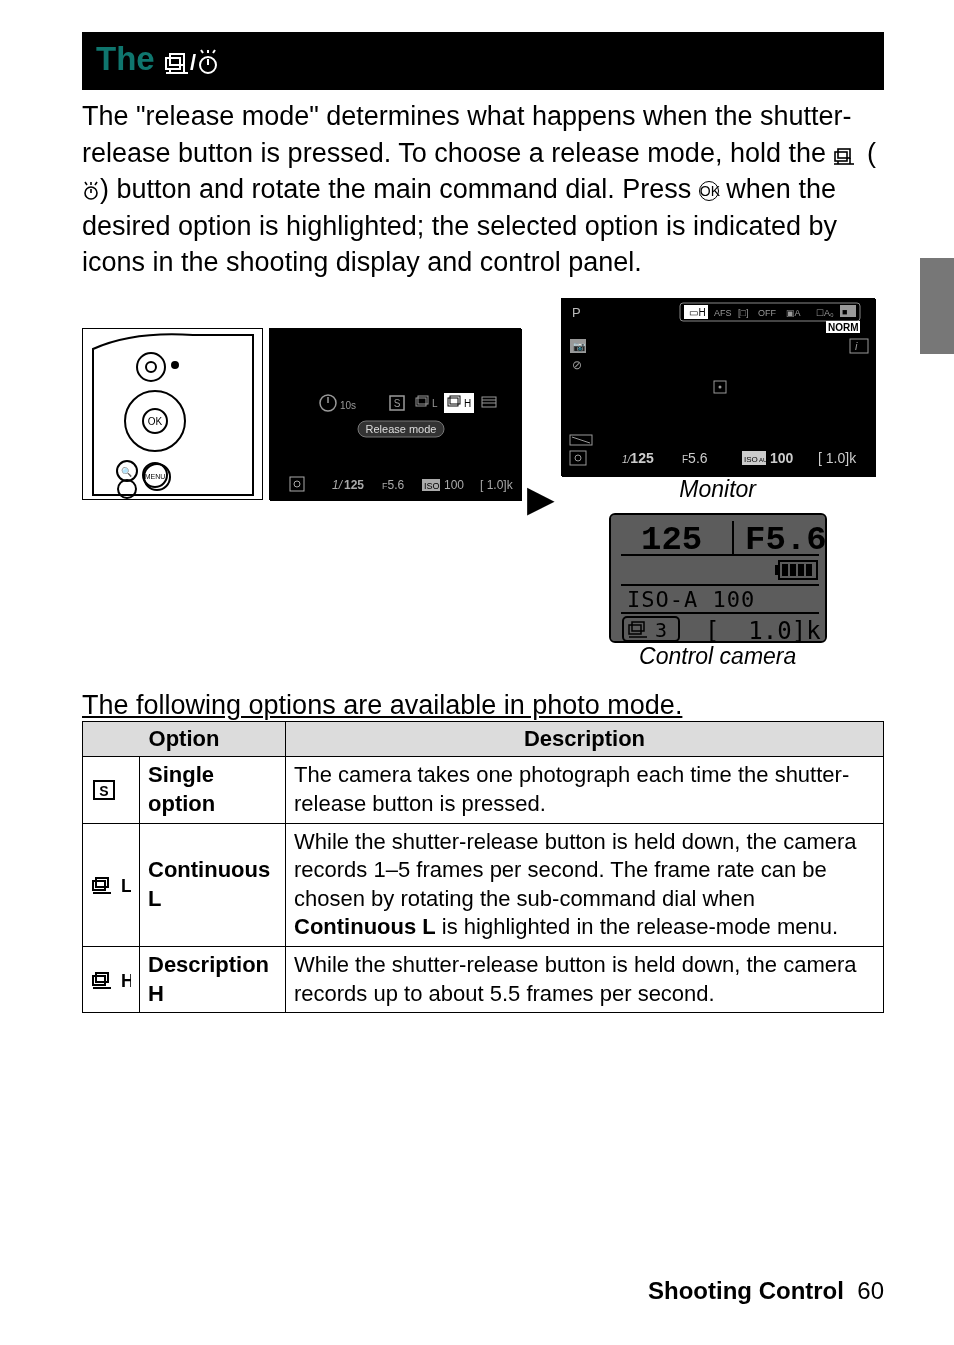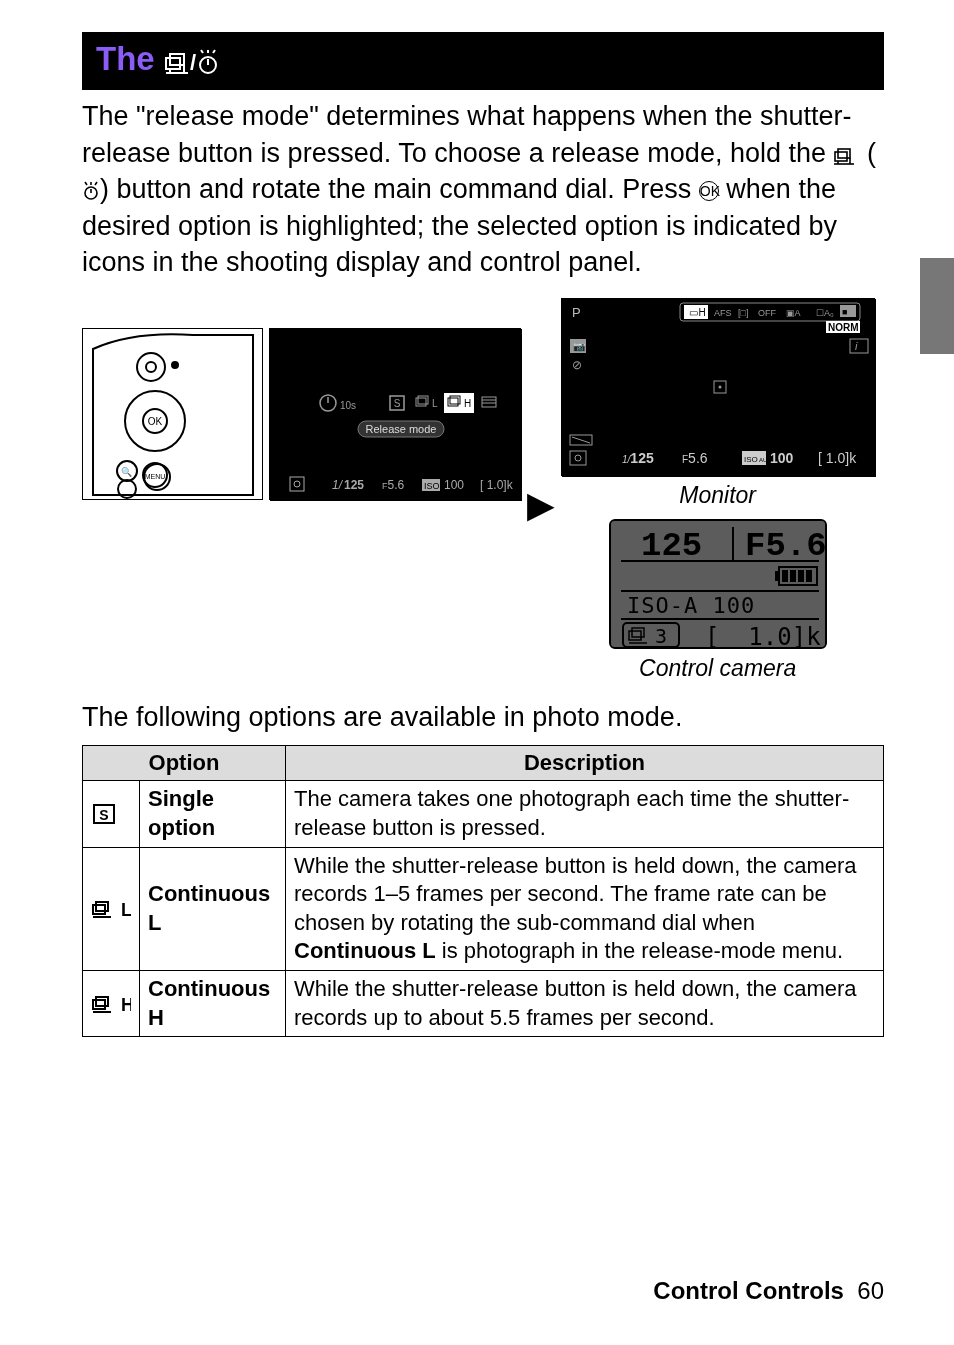--- a/index.html
+++ b/index.html
@@ -12,21 +12,21 @@
     width: 954px;
   }
   .page {
     width: 954px;
     height: 1345px;
     padding: 32px 70px 40px 82px;
     position: relative;
   }
   .title-bar {
     background: #000;
-    color: #8b5cf6;
+    color: #0f766e;
     padding: 8px 14px 10px 14px;
     font-weight: 900;
     font-size: 33px;
     line-height: 1.15;
     margin-bottom: 8px;
   }
   .title-icons {
     display: inline-block;
     vertical-align: middle;
   }
@@ -62,40 +62,41 @@
     width: 314px;
     height: 178px;
     border: 1px solid #000;
     position: relative;
     background:#fff;
   }
   .monitor-label, .control-label {
     font-style: italic;
     font-size: 23px;
     text-align: center;
-    margin-top: 6px;
+    margin-top: 0;
   }
   .control-box {
     width: 218px;
     height: 130px;
     border: 2px solid #000;
     border-radius: 6px;
     background: #585858;
     color: #000;
     position: relative;
     margin-top: 10px;
     overflow:hidden;
   }
   .lcd-text {
     font-family: "DS-Digital", "Courier New", monospace;
     font-weight: bold;
   }
   .following {
     font-size: 27px;
-    margin: 20px 0 12px 0;
+    margin: 20px 0 0 0;
+    text-decoration: underline;
   }
   table.options {
     border-collapse: collapse;
     width: 100%;
     font-size: 22px;
   }
   table.options th {
     border: 1px solid #000;
     background: #dcdcdc;
     font-weight: 700;
@@ -378,36 +379,36 @@
               <g fill="none" stroke="#000" stroke-width="2">
                 <rect x="2" y="8" width="12" height="9"></rect>
                 <rect x="5" y="5" width="12" height="9"></rect>
                 <line x1="2" y1="20" x2="20" y2="20"></line>
               </g>
               <text x="30" y="19" font-size="18" font-weight="bold">L</text>
             </svg>
         </td>
         <td class="name-cell">Continuous L</td>
         <td>
-          <span>While the shutter-release button is held down, the camera records 1–5 frames per second. The frame rate can be chosen by rotating the sub-command dial when </span><b>Continuous L</b><span> is photograph in the release-mode menu.</span>
+          <span>While the shutter-release button is held down, the camera records 1–5 frames per second. The frame rate can be chosen by rotating the sub-command dial when </span><b>Continuous L</b><span> is highlighted in the release-mode menu.</span>
         </td>
       </tr>
       <tr>
         <td class="icon-cell">
           <svg width="40" height="24" viewBox="0 0 40 24">
               <g fill="none" stroke="#000" stroke-width="2">
                 <rect x="2" y="8" width="12" height="9"></rect>
                 <rect x="5" y="5" width="12" height="9"></rect>
                 <line x1="2" y1="20" x2="20" y2="20"></line>
               </g>
               <text x="30" y="19" font-size="18" font-weight="bold">H</text>
             </svg>
         </td>
-        <td class="name-cell">Continuous H</td>
+        <td class="name-cell">Description H</td>
         <td>While the shutter-release button is held down, the camera records up to about 5.5 frames per second.</td>
       </tr>
     </tbody>
   </table>
 
   <div class="footer">
-    <span class="label">Control Controls</span>&nbsp;&nbsp;<span>60</span>
+    <span class="label">Shooting Control</span>&nbsp;&nbsp;<span>60</span>
   </div>
 </div>
 
 </body></html>

